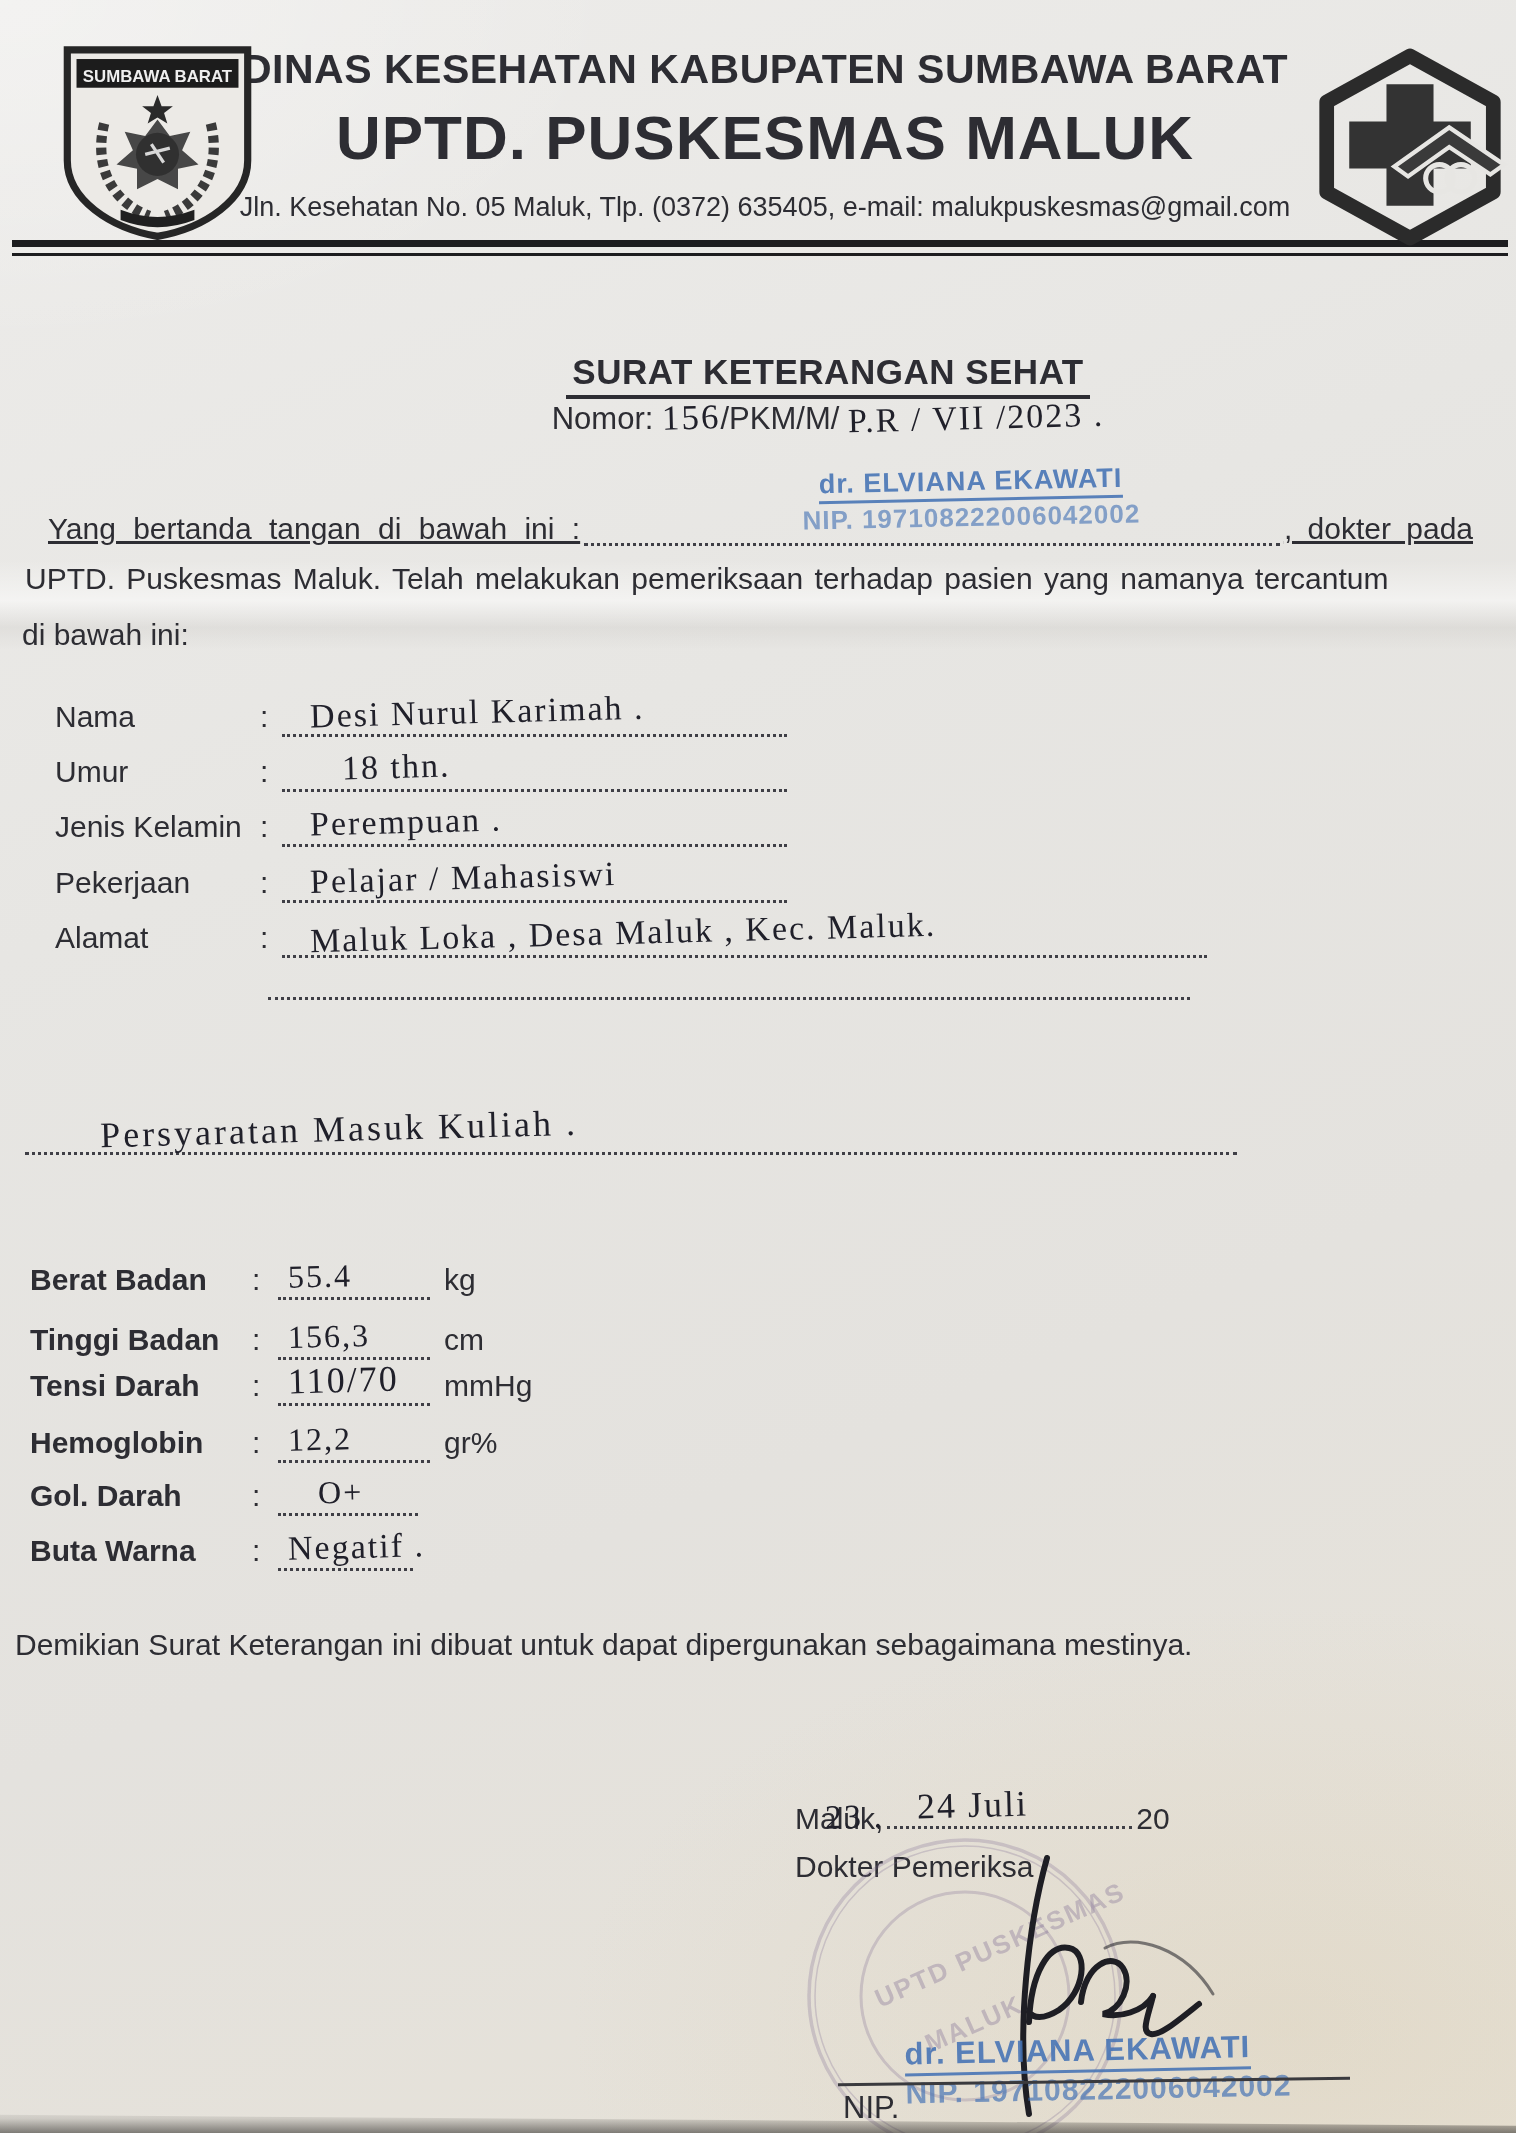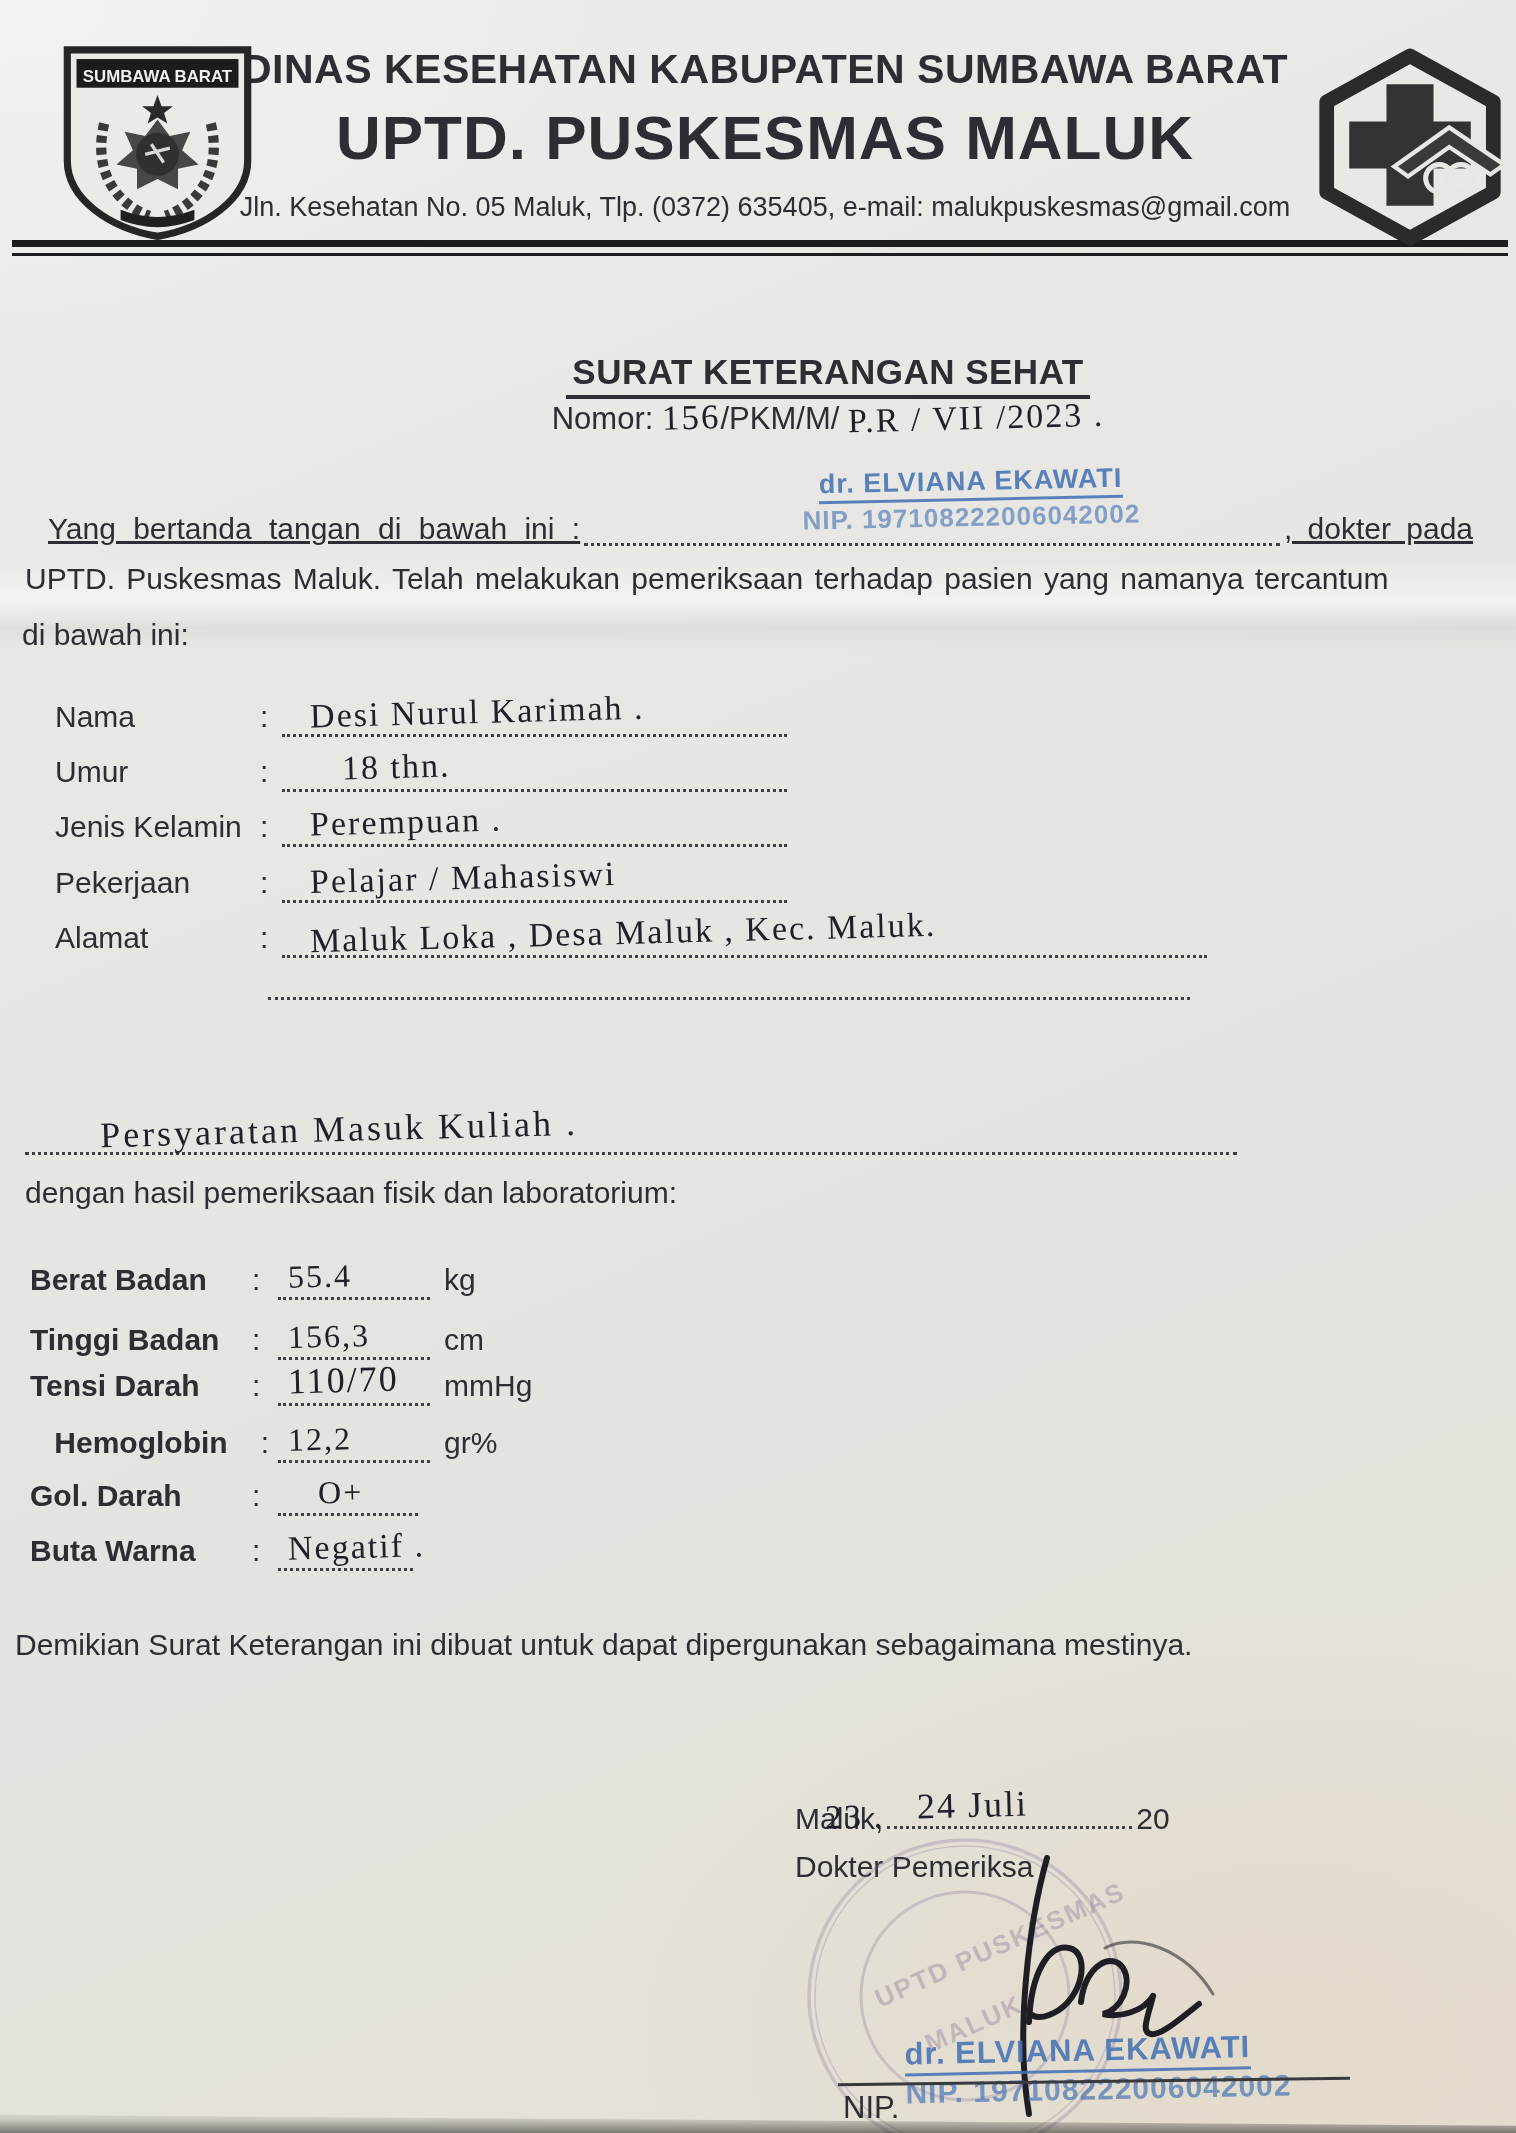--- a/index.html
+++ b/index.html
@@ -171,21 +171,20 @@
     <span class="col">:</span>
     <span class="dots" style="width:925px;">
       <span class="hw">Maluk Loka , Desa Maluk , Kec. Maluk.</span>
     </span>
   </div>
   <div class="dots" style="position:absolute;left:268px;top:955px;width:922px;height:42px;"></div>
 
   <div class="purpose-line dots" style="height:46px;">
     <span class="hw">Persyaratan Masuk Kuliah .</span>
   </div>
-  <div class="purpose-tail">dengan hasil pemeriksaan fisik dan laboratorium:</div>
 
   <div class="rrow" style="top:1258px;">
     <span class="lbl">Berat Badan</span>
     <span class="col">:</span>
     <span class="dots">
       <span class="hw">55.4</span>
     </span>
     <span class="unit">kg</span>
   </div>
   <div class="rrow" style="top:1311px;margin-top:7px;">
@@ -197,21 +196,21 @@
     <span class="unit">cm</span>
   </div>
   <div class="rrow" style="top:1364px;">
     <span class="lbl">Tensi Darah</span>
     <span class="col">:</span>
     <span class="dots">
       <span class="hw" style="font-size:36px;">110/70</span>
     </span>
     <span class="unit">mmHg</span>
   </div>
-  <div class="rrow" style="top:1421px;text-align:center;">
+  <div class="rrow" style="top:1421px;">
     <span class="lbl">Hemoglobin</span>
     <span class="col">:</span>
     <span class="dots">
       <span class="hw">12,2</span>
     </span>
     <span class="unit">gr%</span>
   </div>
   <div class="rrow" style="top:1474px;">
     <span class="lbl">Gol. Darah</span>
     <span class="col">:</span>

